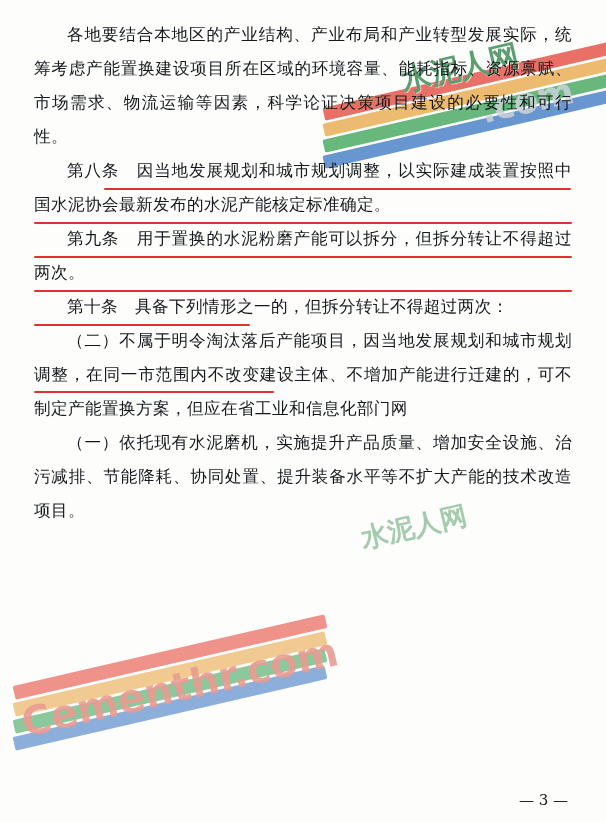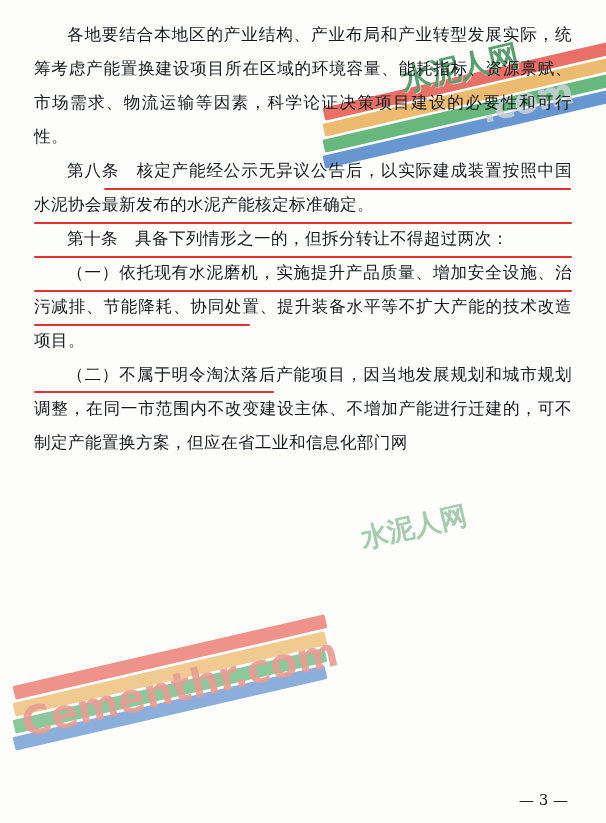--- a/index.html
+++ b/index.html
@@ -174,24 +174,25 @@
   <div class="wm wm-bottom">
     <div class="band b1"></div>
     <div class="band b2"></div>
     <div class="band b3"></div>
     <div class="band b4"></div>
     <div class="en">Cementhr.com</div>
   </div>
 
   <div class="doc">
     <p class="para indent">各地要结合本地区的产业结构、产业布局和产业转型发展实际，统筹考虑产能置换建设项目所在区域的环境容量、能耗指标、资源禀赋、市场需求、物流运输等因素，科学论证决策项目建设的必要性和可行性。</p>
-    <p class="para indent">第八条　核定产能经公示无异议公告后，以实际建成装置按照中国水泥协会最新发布的水泥产能核定标准确定。</p>
+    <p class="para indent">第八条　因当地发展规划和城市规划调整，以实际建成装置按照中国水泥协会最新发布的水泥产能核定标准确定。</p>
+    <p class="para indent">第九条　用于置换的水泥粉磨产能可以拆分，但拆分转让不得超过两次。</p>
     <p class="para indent">第十条　具备下列情形之一的，但拆分转让不得超过两次：</p>
+    <p class="para indent">（二）不属于明令淘汰落后产能项目，因当地发展规划和城市规划调整，在同一市范围内不改变建设主体、不增加产能进行迁建的，可不制定产能置换方案，但应在省工业和信息化部门网</p>
     <p class="para indent">（一）依托现有水泥磨机，实施提升产品质量、增加安全设施、治污减排、节能降耗、协同处置、提升装备水平等不扩大产能的技术改造项目。</p>
-    <p class="para indent">（二）不属于明令淘汰落后产能项目，因当地发展规划和城市规划调整，在同一市范围内不改变建设主体、不增加产能进行迁建的，可不制定产能置换方案，但应在省工业和信息化部门网</p>
   </div>
 
   <div class="ul" style="left:104px; top:188px; width:467px;"></div>
   <div class="ul" style="left:34px; top:222px; width:538px;"></div>
   <div class="ul" style="left:34px; top:256px; width:538px;"></div>
   <div class="ul" style="left:34px; top:290px; width:538px;"></div>
   <div class="ul" style="left:34px; top:324px; width:216px;"></div>
   <div class="ul" style="left:34px; top:391px; width:240px;"></div>
 
   <div class="pageno">— 3 —</div>

